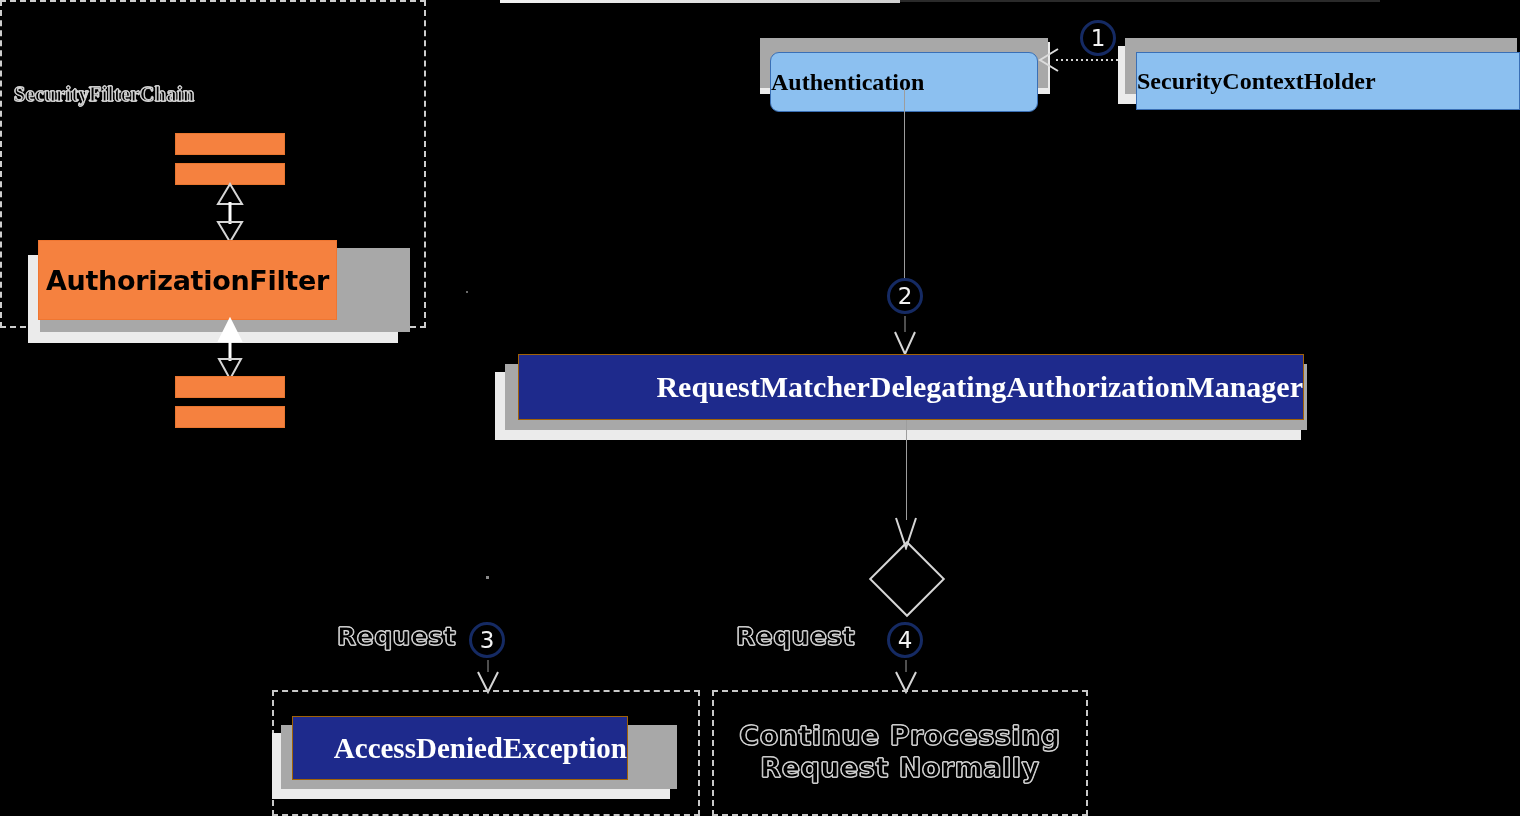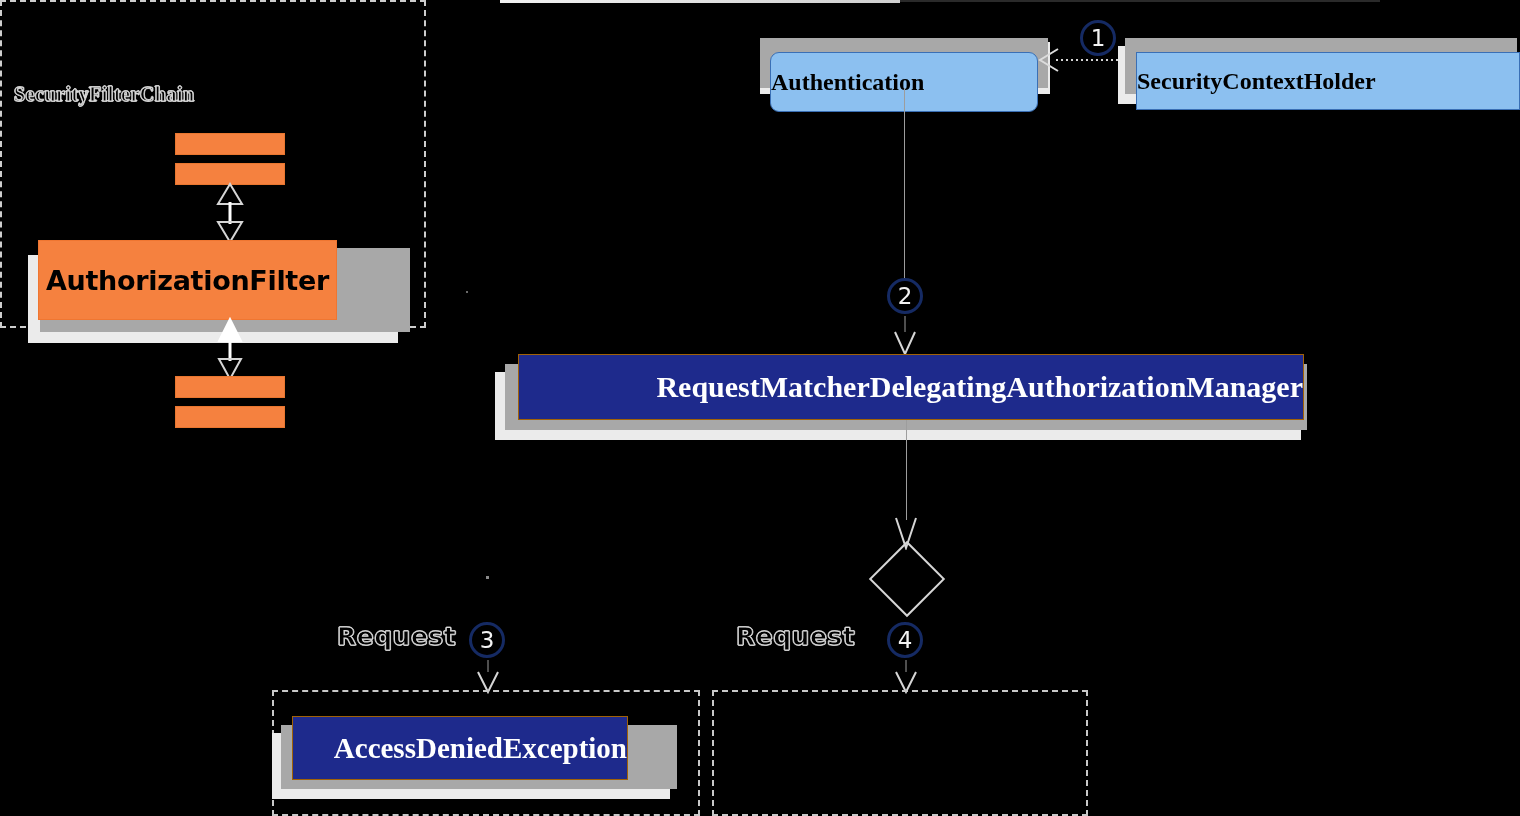--- a/index.html
+++ b/index.html
@@ -280,14 +280,18 @@
   <div class="abs outline-text" style="left:736px; top:622px; font-size:25px;">Request</div>
   <div class="badge" style="left:887px; top:622px;">4</div>
 
   <svg class="abs" style="left:892px; top:660px;" width="28" height="34">
     <line x1="14" y1="0" x2="14" y2="12" stroke="#9d9d9d" stroke-width="1"></line>
     <polyline points="4,12 14,32 24,12" fill="none" stroke="#d6d6d6" stroke-width="2"></polyline>
   </svg>
 
   <div class="dashed-box" style="left:712px; top:690px; width:376px; height:126px;"></div>
 
+  <div class="two-line outline-text" style="left:712px; top:720px; width:376px;">
+    <div>Continue Processing</div>
+    <div>Request Normally</div>
+  </div>
 
 </div>
 
 </body></html>

